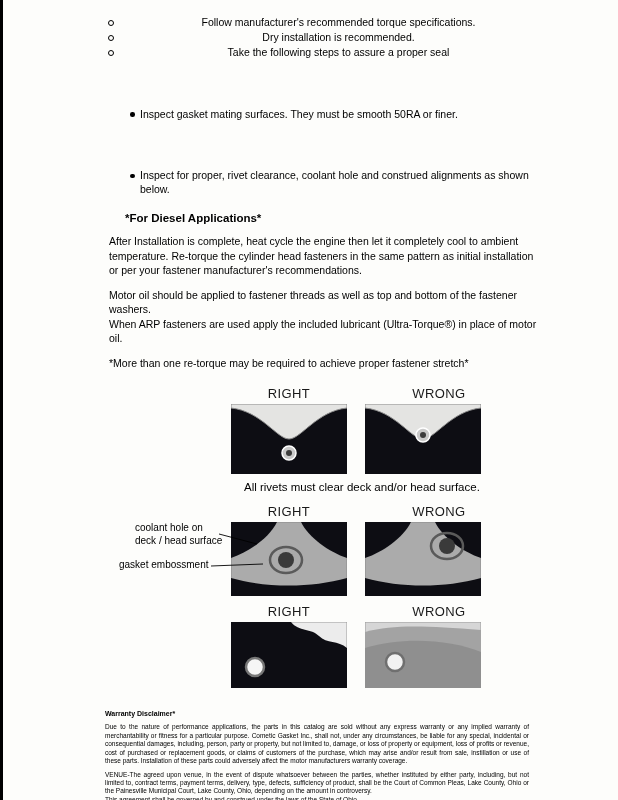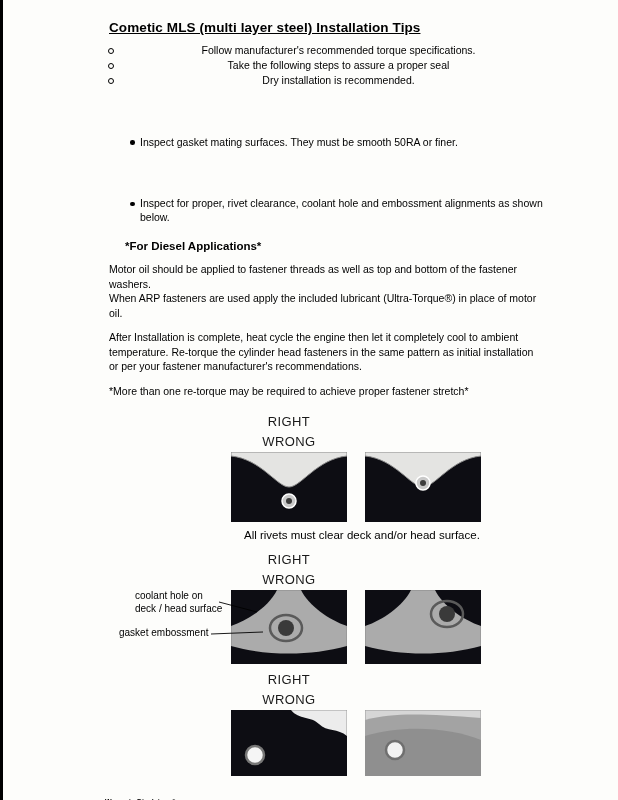--- a/index.html
+++ b/index.html
@@ -36,21 +36,21 @@
     width: 4.5px; height: 4.5px; background: #000; border-radius: 50%;
   }
 
   .diesel-heading { font-size: 11.5px; font-weight: bold; margin: 15px 0 0 22px; }
   .para { font-size: 10.5px; line-height: 1.38; margin: 10px 0 0 6px;
           width: 440px; white-space: pre-line; }
 
   
   .diagrams { margin: 16px 0 0 128px; }
   .diag-row { margin-bottom: 8px; }
-  .diag-heads { display: flex; gap: 5px; margin-bottom: 3px; flex-direction: column; }
+  .diag-heads { display: flex; gap: 34px; margin-bottom: 3px; }
   .diag-heads span { width: 116px; text-align: center; font-size: 13px;
                      color: #1a1a1a; letter-spacing: 0.4px; }
   .panels { position: relative; display: flex; gap: 18px; }
   .panel { display: block; flex: 0 0 auto; }
   .caption { font-size: 11.5px; margin: 6px 0 10px 13px; white-space: pre-line; line-height: 1.25; }
 
   .side-label { position: absolute; font-size: 10px; line-height: 1.25;
                 white-space: pre-line; }
   .coolant-label { left: -96px; top: 0px; width: 94px; }
   .emboss-label  { left: -112px; top: 37px; width: 100px; }
@@ -63,38 +63,37 @@
   .warranty p { font-size: 6.5px; line-height: 1.3; margin-bottom: 5px;
                 white-space: pre-line; text-align: justify; }
 </style>
 </head>
 <body>
 
 <div class="left-edge"></div>
 
 <div class="content">
 
-  <h1 class="page-title">Cometic MLS (multi layer steel) Installation Tips</h1>
 
   <ul class="bullets">
     <li>Follow manufacturer's recommended torque specifications.</li>
+    <li>Dry installation is recommended.</li>
     <li>Take the following steps to assure a proper seal</li>
-    <li>Dry installation is recommended.</li>
   </ul>
   <ul class="sub-bullets">
     <li>Inspect gasket mating surfaces.  They must be smooth 50RA or finer.</li>
-    <li>Inspect for proper, rivet clearance, coolant hole and embossment alignments as shown below.</li>
+    <li>Inspect for proper, rivet clearance, coolant hole and construed alignments as shown below.</li>
   </ul>
 
   <h2 class="diesel-heading">*For Diesel Applications*</h2>
-  <p class="para">Motor oil should be applied to fastener threads as well as top and bottom of the fastener washers.
-When ARP fasteners are used apply the included lubricant (Ultra-Torque®) in place of motor oil.</p>
   <p class="para">After Installation is complete, heat cycle the engine then let it completely cool to ambient
 temperature. Re-torque the cylinder head fasteners in the same pattern as initial installation
 or per your fastener manufacturer's recommendations.</p>
+  <p class="para">Motor oil should be applied to fastener threads as well as top and bottom of the fastener washers.
+When ARP fasteners are used apply the included lubricant (Ultra-Torque®) in place of motor oil.</p>
   <p class="para">*More than one re-torque may be required to achieve proper fastener stretch*</p>
 
   <div class="diagrams">
 
     <div class="diag-row">
       <div class="diag-heads">
         <span>RIGHT</span>
         <span>WRONG</span>
       </div>
       <div class="panels">

